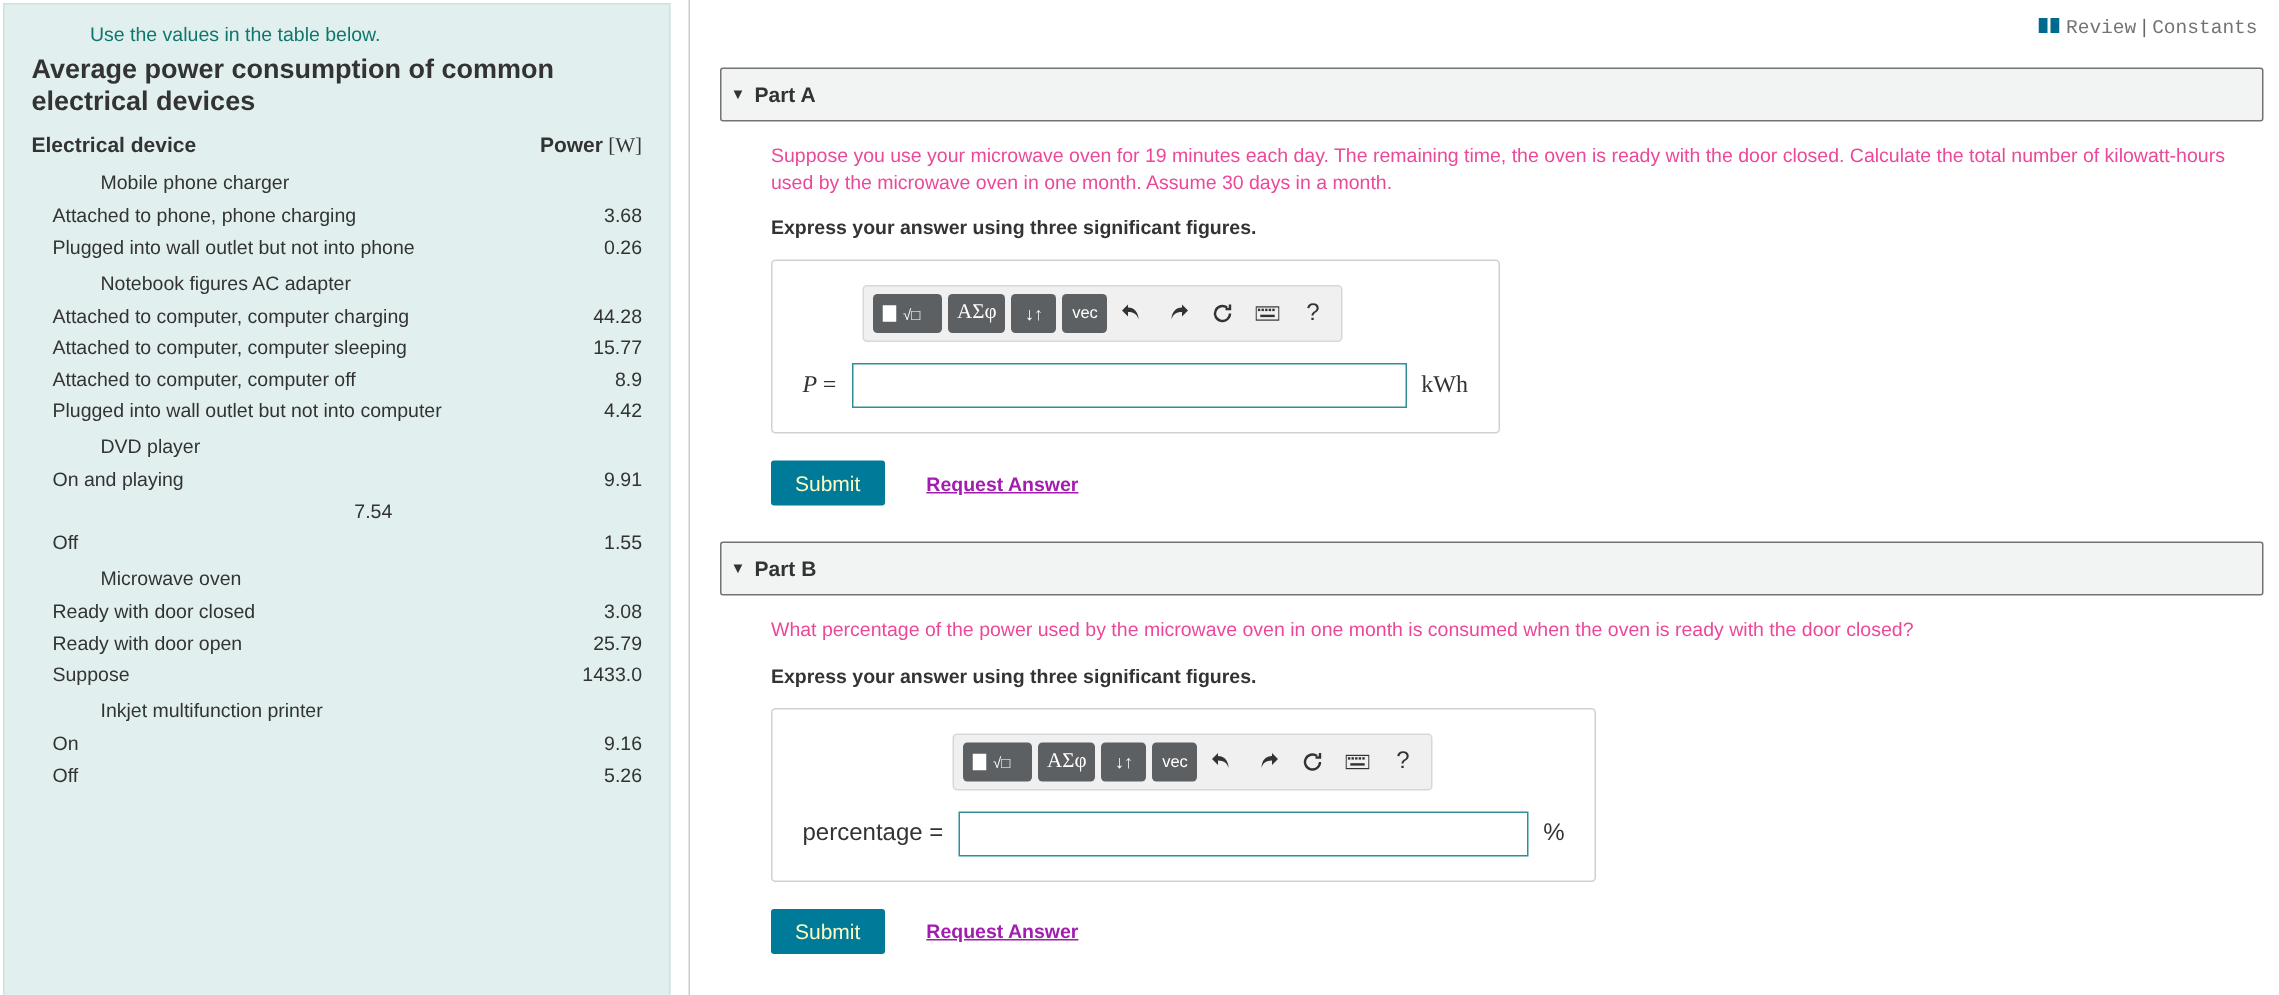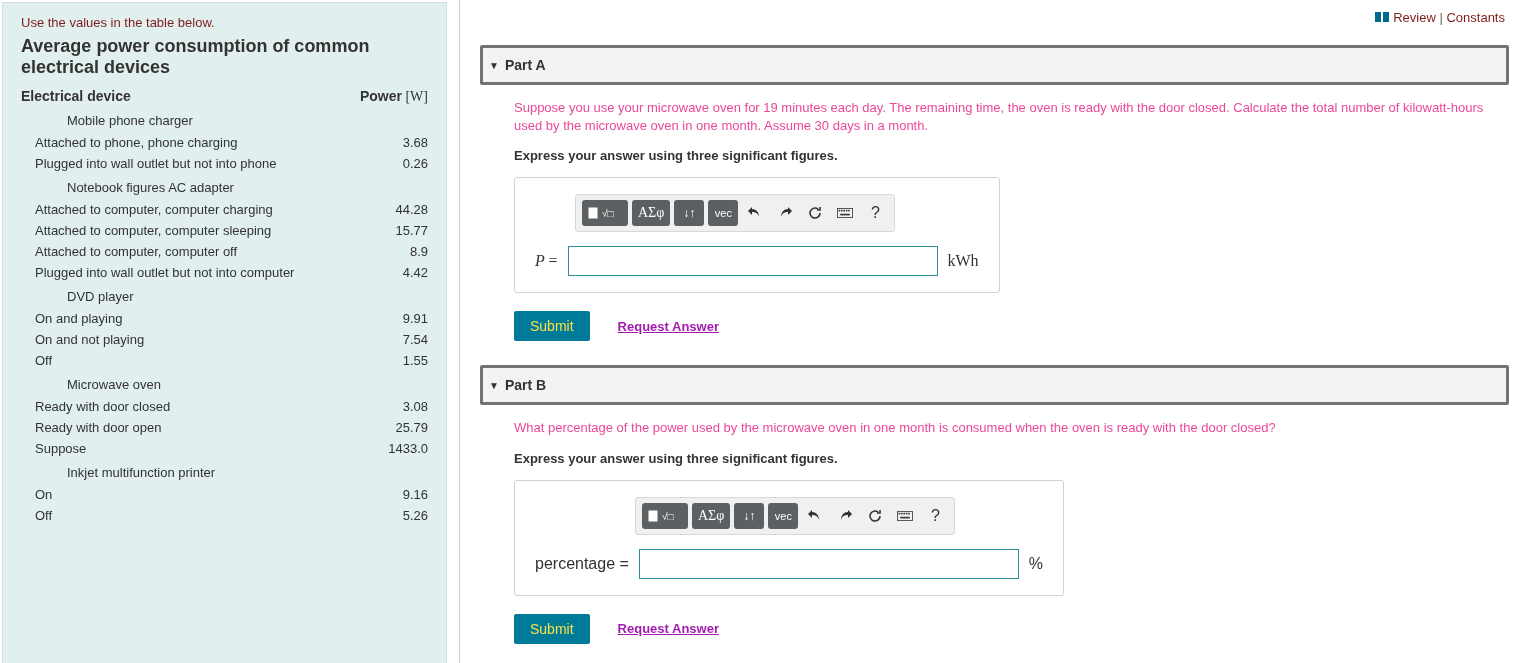--- a/index.html
+++ b/index.html
@@ -11,44 +11,44 @@
     display: flex;
     width: 1519px;
   }
   .left-panel {
     width: 445px;
     background: #e1f0ee;
     padding: 12px 18px 18px 18px;
     border: 1px solid #d0e0de;
     margin: 2px;
   }
-  .left-panel .intro { margin-bottom: 6px; color: #7f1d1d; }
+  .left-panel .intro { margin-bottom: 6px; color: #0f766e; margin-left: 39px; }
   .left-panel .tbl-title { font-weight: bold; margin-bottom: 10px; font-size: 18px; }
   .tbl-header { display: flex; justify-content: space-between; font-weight: bold; margin-bottom: 8px; font-size: 14px; }
   .tbl-header .power { font-family: "Times New Roman", serif; font-weight: normal; }
   .tbl-header .power b { font-weight: bold; font-family: Arial; }
   .section-head { margin-top: 6px; margin-bottom: 4px; margin-left: 46px; }
   .section-head.first { margin-top: 0; }
   .tbl-row { display: flex; justify-content: center; padding: 3px 0 3px 14px; }
   .tbl-row .label { flex: 1; }
   .tbl-row .val { text-align: right; min-width: 60px; }
 
   .divider {
     width: 1px; background: #ccc; margin: 0 10px; align-self: stretch; min-height: 660px;
   }
 
   .right-panel { flex: 1; padding: 0 10px 20px 10px; }
   .top-links { text-align: right; font-size: 13px; color: #006a8e; padding: 10px 4px 18px 0; }
-  .top-links a { color: #7f1d1d; text-decoration: none; cursor: pointer; }
+  .top-links a { color: #737373; text-decoration: none; cursor: pointer; font-family: Liberation Mono, monospace; }
   .top-links .sep { color: #666; }
   .book-icon { display:inline-block; vertical-align:-2px; margin-right:4px;}
 
   .part-header {
     background: #f2f3f3;
-    border: 3px solid #737373;
+    border: 1px solid #737373;
     border-radius: 2px;
     padding: 9px 14px 9px 22px;
     font-weight: bold;
     font-size: 14px;
     position: relative;
     margin-bottom: 14px;
   }
   .part-header::before {
     content: "▼";
     position: absolute;
@@ -107,21 +107,21 @@
     height: 30px;
     width: 370px;
     padding: 0 6px;
     font-size: 14px;
   }
   .unit { font-family:"Times New Roman", serif; font-size: 16px; }
 
   .action-row { margin-top: 18px; display:flex; align-items:center; gap:28px;}
   .submit-btn {
     background: #007a99;
-    color: #fde047;
+    color: #fef9c3;
     border: none;
     padding: 7px 16px;
     font-size: 14px;
     border-radius: 2px;
     cursor: pointer;
   }
   .req-link { color: #a21caf; font-weight: bold; text-decoration: underline; font-size: 13px; cursor:pointer;}
 
   .part-b-box .answer-input { width: 380px; }
   .part-b-box .toolbar { margin-left: 70px; }
@@ -164,21 +164,20 @@
       <div class="tbl-row">
         <span class="label">Plugged into wall outlet but not into computer</span>
         <span class="val">4.42</span>
       </div>
       <div class="section-head">DVD player</div>
       <div class="tbl-row">
         <span class="label">On and playing</span>
         <span class="val">9.91</span>
       </div>
       <div class="tbl-row">
-        <span class="label">On and not playing</span>
         <span class="val">7.54</span>
       </div>
       <div class="tbl-row">
         <span class="label">Off</span>
         <span class="val">1.55</span>
       </div>
       <div class="section-head">Microwave oven</div>
       <div class="tbl-row">
         <span class="label">Ready with door closed</span>
         <span class="val">3.08</span>

